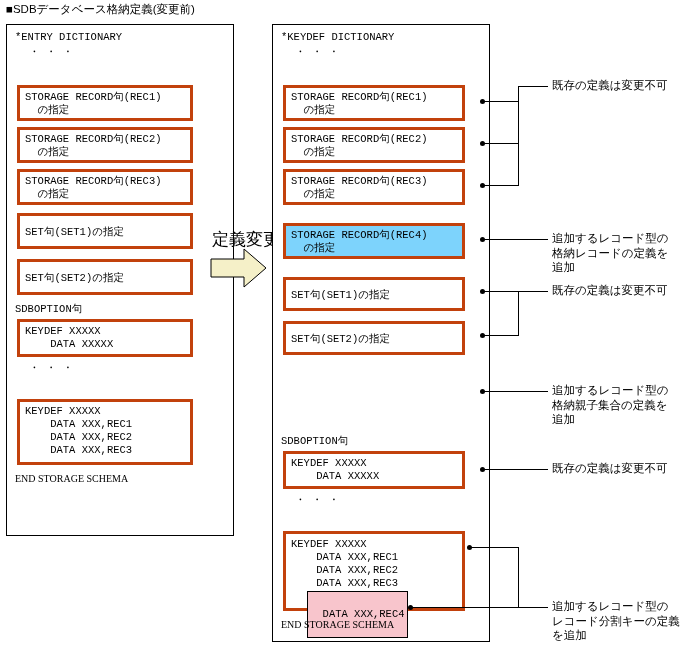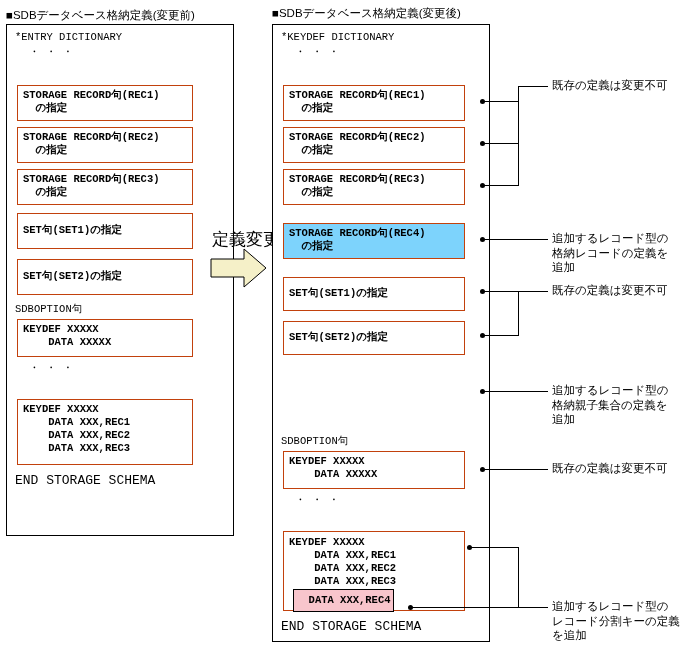--- a/index.html
+++ b/index.html
@@ -36,38 +36,37 @@
   }
 
   .mono {
     font-family: "Liberation Mono", monospace;
     font-size: 10.5px;
     line-height: 13px;
     white-space: pre;
   }
 
   .box {
-    border: 1px solid #c2410c;
+    border: 3px solid #c2410c;
     box-sizing: border-box;
     background: #fff;
     padding: 3px 4px 3px 5px;
-    font-weight: bold;
   }
   .box.pink { background: #7dd3fc; }
 
   .dots {
     font-family: "Liberation Mono", monospace;
     font-size: 10.5px;
     line-height: 7px;
     text-align: left;
   }
 
   .endline {
-    font-family: Liberation Mono, monospace;
-    font-size: 13px;
+    font-family: Liberation Serif, serif;
+    font-size: 10px;
     white-space: pre;
   }
 
   .note {
     font-size: 11.5px;
     line-height: 14.5px;
     font-family: "Liberation Sans", sans-serif;
     white-space: pre-line;
   }
 
@@ -83,22 +82,21 @@
   .arrow-label {
     font-size: 17px;
     white-space: nowrap;
   }
 </style>
 </head>
 <body>
 
 <div class="stage">
 
-  <div class="abs caption" style="left:6px; top:8px;">■SDBデータベース格納定義(変更前)</div>
-  <div class="abs caption" style="left:272px; top:6px;">■SDBデータベース格納定義(変更後)</div>
+  <div class="abs caption" style="left:6px; top:2px;">■SDBデータベース格納定義(変更前)</div>
 
   <div class="abs panel" style="left:6px; top:24px; width:228px; height:512px;">
     <div class="abs mono" style="left:8px; top:6px;">*ENTRY DICTIONARY</div>
     <div class="abs dots" style="left:22px; top:24px;">・
 ・
 ・</div>
 
     <div class="abs box" style="left:10px; top:60px; width:176px; height:36px;">
       <div class="mono">STORAGE RECORD句(REC1)
   の指定</div>
@@ -182,21 +180,21 @@
 
     <div class="abs dots" style="left:22px; top:472px;">・
 ・
 ・</div>
 
     <div class="abs box" style="left:10px; top:506px; width:182px; height:80px; padding:4px 4px 4px 5px;">
       <div class="mono">KEYDEF XXXXX</div>
       <div class="mono">    DATA XXX,REC1</div>
       <div class="mono">    DATA XXX,REC2</div>
       <div class="mono">    DATA XXX,REC3</div>
-      <div class="mono" style="display:inline-block; background:#f8c5cc; border:1px solid #000; padding:4px 2px; margin-top:1px; margin-left:4px;">  DATA XXX,REC4</div>
+      <div class="mono" style="display:inline-block; background:#f8c5cc; border:1px solid #000; padding:16px 2px; margin-top:1px; margin-left:16px;">  DATA XXX,REC4</div>
     </div>
 
     <div class="abs endline" style="left:8px; top:594px;">END STORAGE SCHEMA</div>
   </div>
 
   <div class="abs dot" style="left:480px; top:99px;"></div>
   <div class="abs dot" style="left:480px; top:141px;"></div>
   <div class="abs dot" style="left:480px; top:183px;"></div>
   <div class="abs hline" style="left:483px; top:101px; width:35px;"></div>
   <div class="abs hline" style="left:483px; top:143px; width:35px;"></div>

